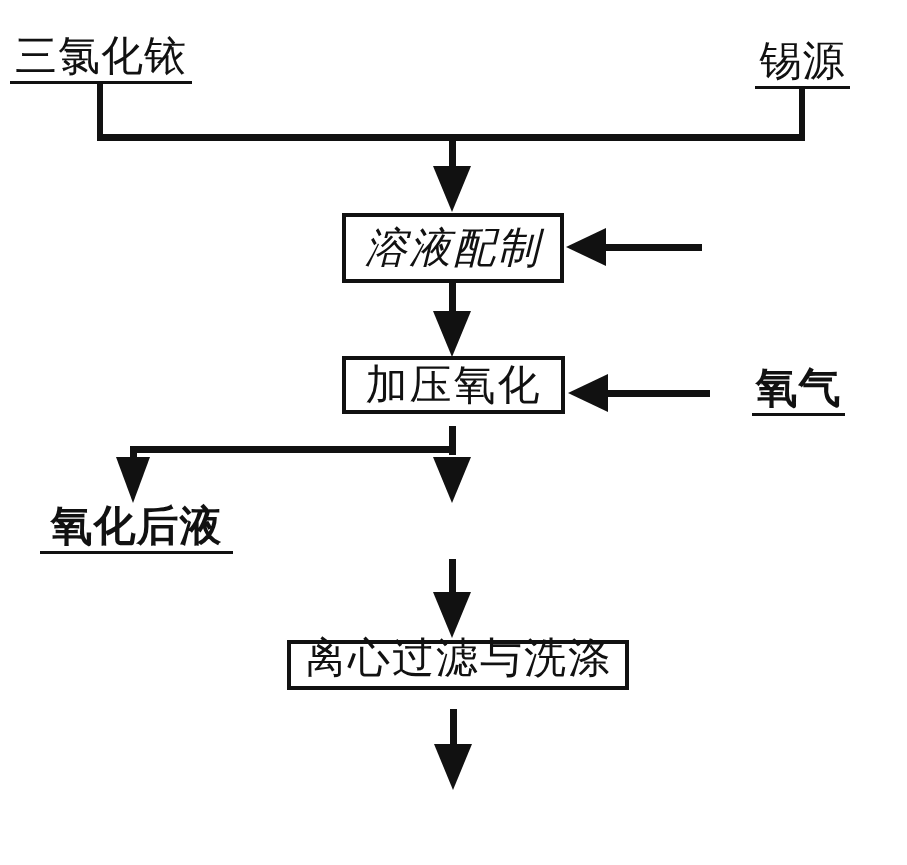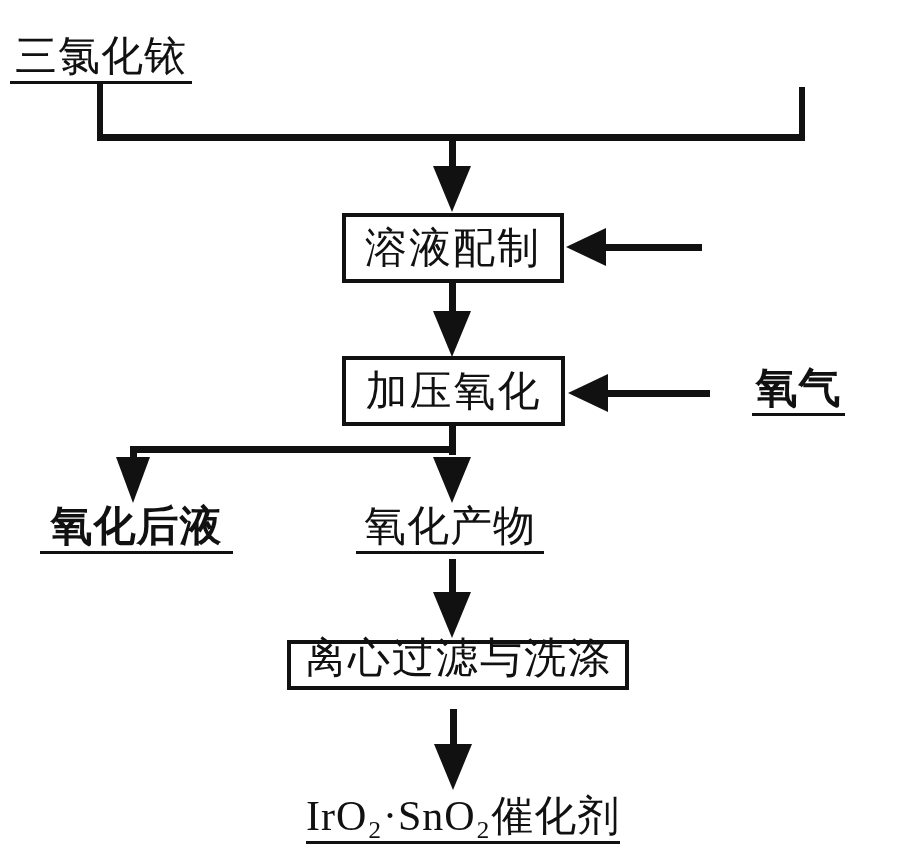--- a/index.html
+++ b/index.html
@@ -31,60 +31,59 @@
     border-top:19px solid transparent; border-bottom:19px solid transparent;
     border-right:40px solid var(--ink);
   }
 </style>
 </head>
 <body>
 
 <div class="canvas">
 
   <div class="label" style="left:10px; top:32px; width:182px;">三氯化铱</div>
+  <div class="label" style="left:755px; top:37px; width:95px;">锡源</div>
 
   <div class="line" style="left:97px; top:82px; width:6px; height:56px;"></div>
   <div class="line" style="left:799px; top:87px; width:6px; height:51px;"></div>
   <div class="line" style="left:97px; top:134px; width:708px; height:7px;"></div>
 
   <div class="line" style="left:449px; top:138px; width:7px; height:30px;"></div>
   <div class="arr-down" style="left:433px; top:166px;"></div>
 
-  <div class="pbox" style="left:342px; top:213px; width:222px; height:70px;">
+  <div class="pbox" style="left:342px; top:213px; width:222px; height:70px;font-style:italic;">
     <span>溶液配制</span>
   </div>
 
   <div class="arr-left" style="left:566px; top:228px;"></div>
   <div class="line" style="left:602px; top:244px; width:100px; height:7px;"></div>
 
   <div class="line" style="left:449px; top:283px; width:7px; height:30px;"></div>
   <div class="arr-down" style="left:433px; top:311px;"></div>
 
-  <div class="pbox" style="left:342px; top:356px; width:223px; height:70px;">
+  <div class="pbox" style="left:342px; top:356px; width:223px; height:58px;">
     <span>加压氧化</span>
   </div>
 
   <div class="arr-left" style="left:568px; top:374px;"></div>
   <div class="line" style="left:604px; top:390px; width:106px; height:7px;"></div>
   <div class="label" style="left:752px; top:364px; width:93px;font-weight:bold;">氧气</div>
 
   <div class="line" style="left:449px; top:426px; width:7px; height:29px;"></div>
   <div class="line" style="left:130px; top:446px; width:326px; height:7px;"></div>
   <div class="line" style="left:130px; top:446px; width:7px; height:13px;"></div>
   <div class="arr-down" style="left:116px; top:457px; border-left-width:17px; border-right-width:17px;"></div>
   <div class="arr-down" style="left:433px; top:457px;"></div>
 
   <div class="label" style="left:40px; top:502px; width:193px;font-weight:bold;">氧化后液</div>
-  <div class="label" style="left:356px; top:502px; width:188px;">氧化产物</div>
 
   <div class="line" style="left:449px; top:559px; width:7px; height:36px;"></div>
   <div class="arr-down" style="left:433px; top:592px;"></div>
 
   <div class="pbox" style="left:287px; top:640px; width:342px; height:50px;align-items:flex-end;">
     <span>离心过滤与洗涤</span>
   </div>
 
   <div class="line" style="left:450px; top:709px; width:7px; height:37px;"></div>
   <div class="arr-down" style="left:434px; top:744px;"></div>
 
-  <div class="label" style="left:306px; top:792px; width:314px;">IrO₂·SnO₂催化剂</div>
 
 </div>
 
 </body></html>

